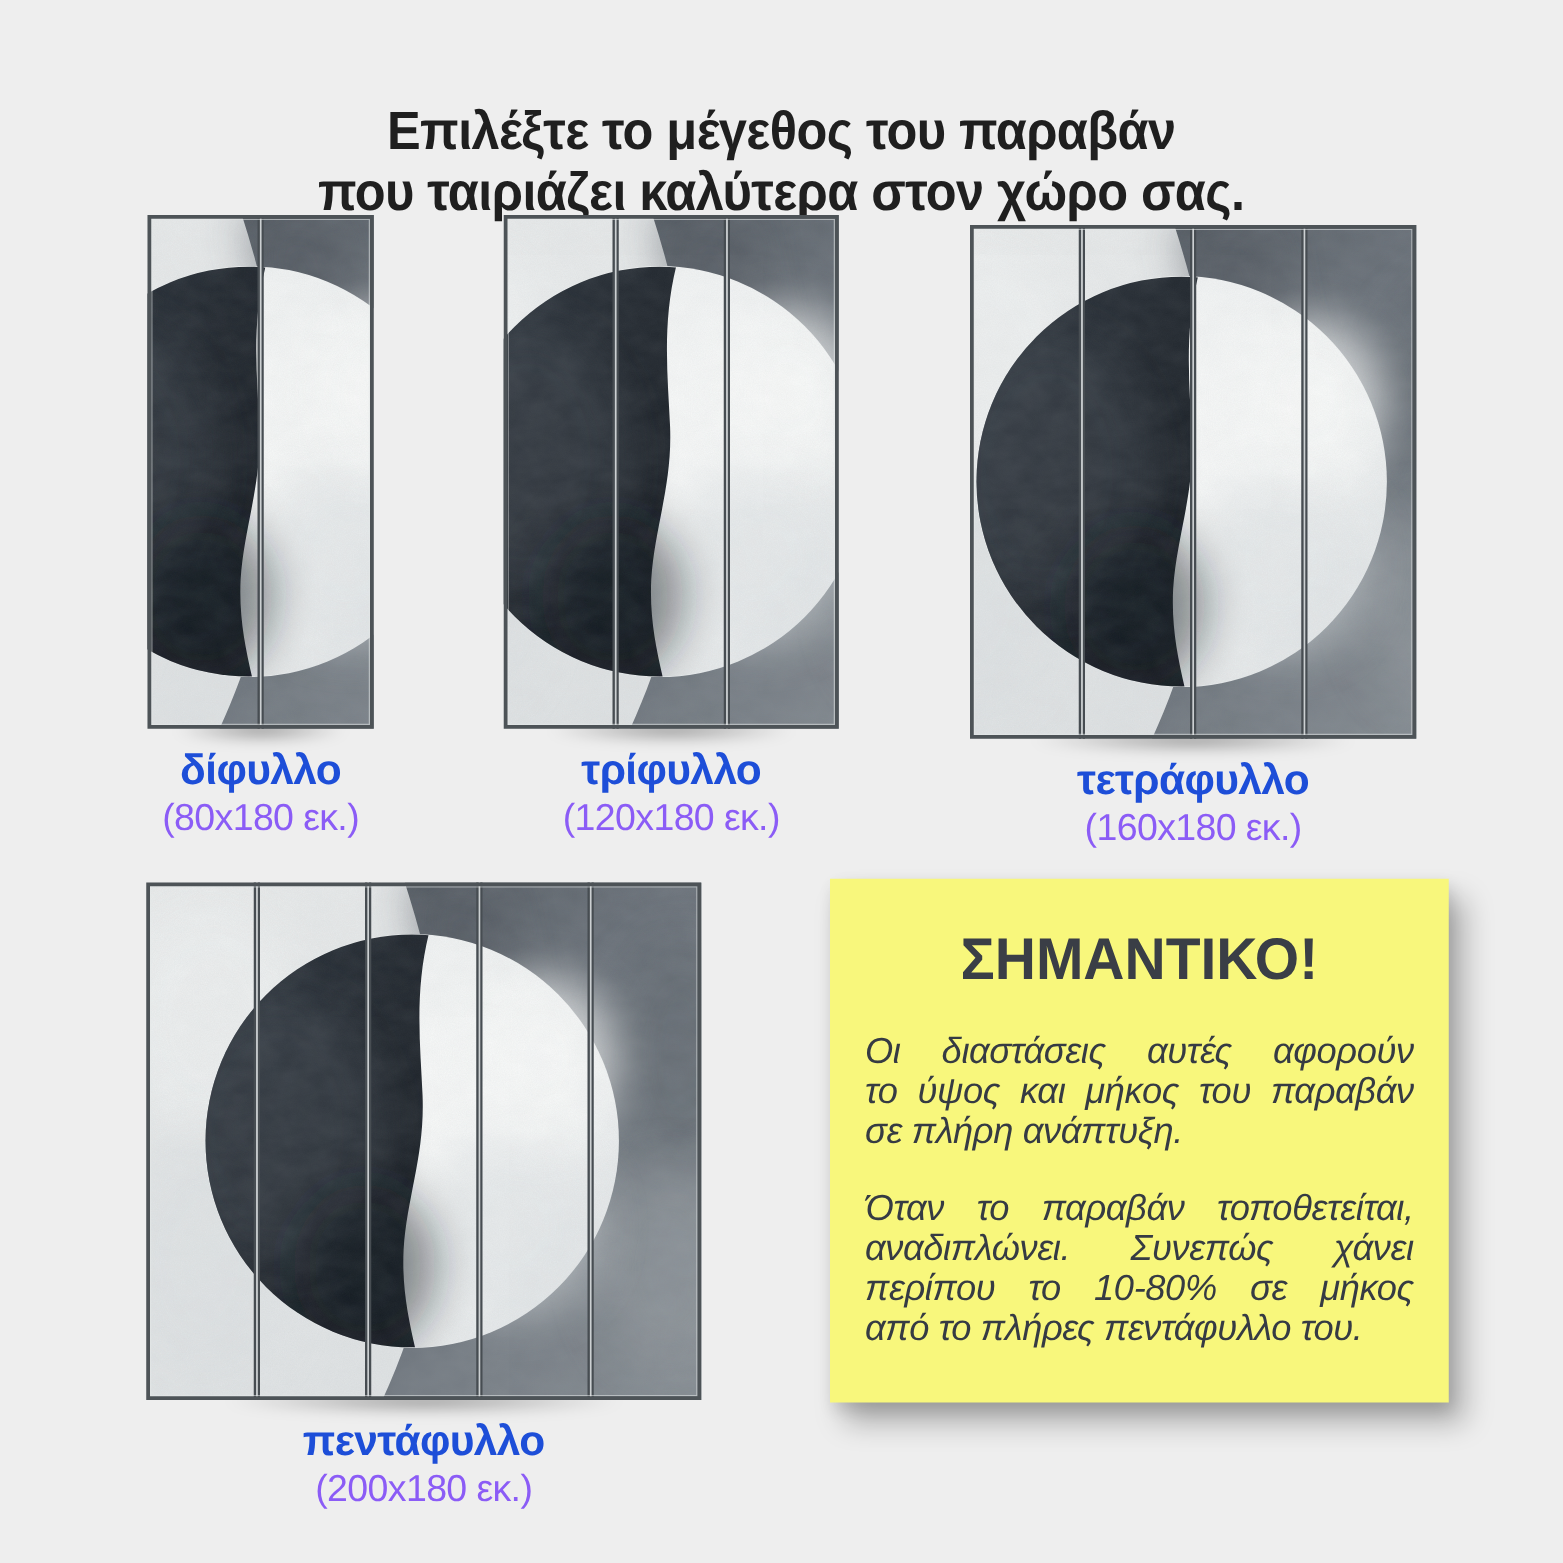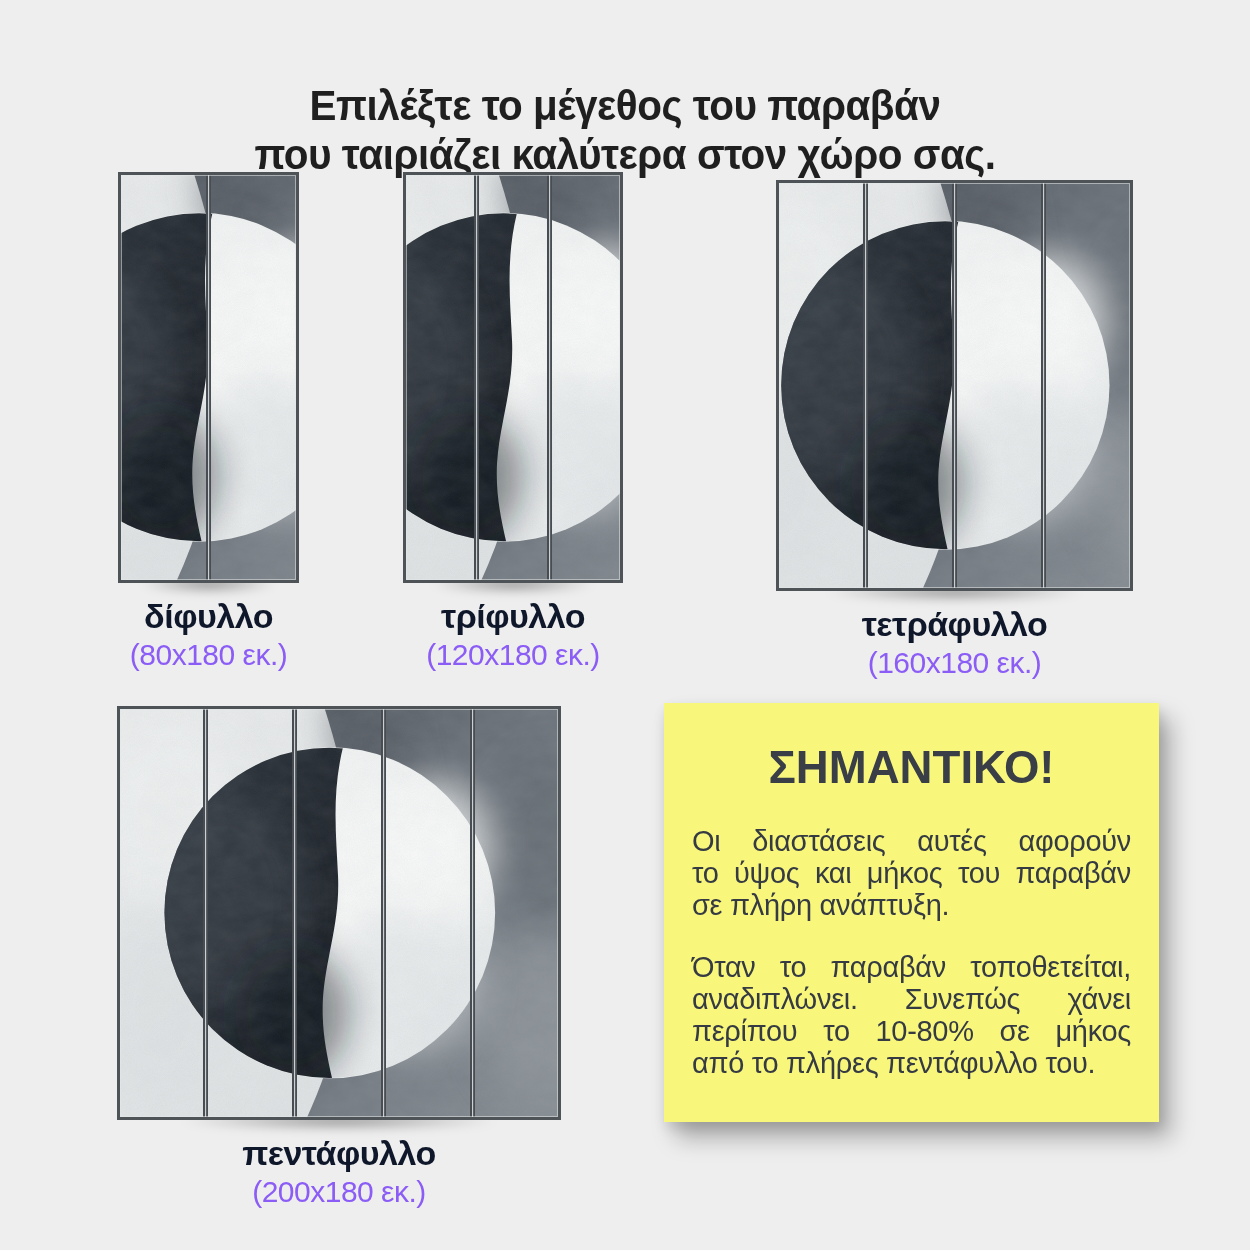--- a/index.html
+++ b/index.html
@@ -15,21 +15,21 @@
     position:absolute;top:52px;left:0;width:1250px;
     text-align:center;font-weight:700;font-size:43px;line-height:49px;
     color:#1f1f1f;letter-spacing:-0.5px;
     transform:scaleX(0.94);
   }
   .title span{display:block;}
 
   
   .product{position:absolute;margin:0;padding:0;}
   #p1{left:118px;top:172px;width:181px;}
-  #p2{left:403px;top:172px;width:220px;}
+  #p2{left:403px;top:172px;width:268px;}
   #p3{left:776px;top:180px;width:357px;}
   #p4{left:117px;top:706px;width:444px;}
 
   .screen{
     position:relative;height:411px;z-index:0;
   }
   #p4 .screen{height:414px;}
   .screen svg{display:block;width:100%;height:100%;}
   .screen::after{ 
     content:"";position:absolute;z-index:-1;
@@ -41,37 +41,37 @@
     position:absolute;inset:0;border:3px solid #4d5357;
     box-shadow:inset 0 0 0 1px rgba(228,231,232,0.55);
     pointer-events:none;
   }
   .divider{
     position:absolute;top:0;bottom:0;width:5px;margin-left:-2.5px;
     background:linear-gradient(90deg,#474d52 0%,#474d52 30%,#ccd0d2 45%,#ccd0d2 58%,#474d52 72%,#474d52 100%);
   }
 
   .caption{margin-top:13px;text-align:center;letter-spacing:-0.5px;}
-  .pname{font-size:34px;font-weight:700;color:#0f172a;line-height:40px;}
+  .pname{font-size:34px;font-weight:700;color:#1d4ed8;line-height:40px;}
   .pdims{font-size:30px;font-weight:400;color:#8b5cf6;line-height:34px;margin-top:2px;}
 
   
   .note{
     position:absolute;left:664px;top:703px;width:495px;height:419px;
     background:#f8f77c;
     box-shadow:12px 16px 22px rgba(0,0,0,0.28), 2px 6px 12px rgba(0,0,0,0.12);
   }
   .note h2{
     margin:36px 0 0;text-align:center;
     font-size:47px;font-weight:700;color:#3a3e46;letter-spacing:0;
     transform:scaleX(0.97);
   }
   .note .par{
     margin:31px 28px 0;
-    font-weight:400;
+    font-style:italic;font-weight:400;
     font-size:29px;line-height:32px;color:#363b43;
     letter-spacing:-0.3px;
   }
   .note .par + .par{margin-top:30px;}
   .jline{display:block;text-align:justify;text-align-last:justify;}
   .jline.last{text-align-last:left;}
 </style>
 </head>
 <body>
 

